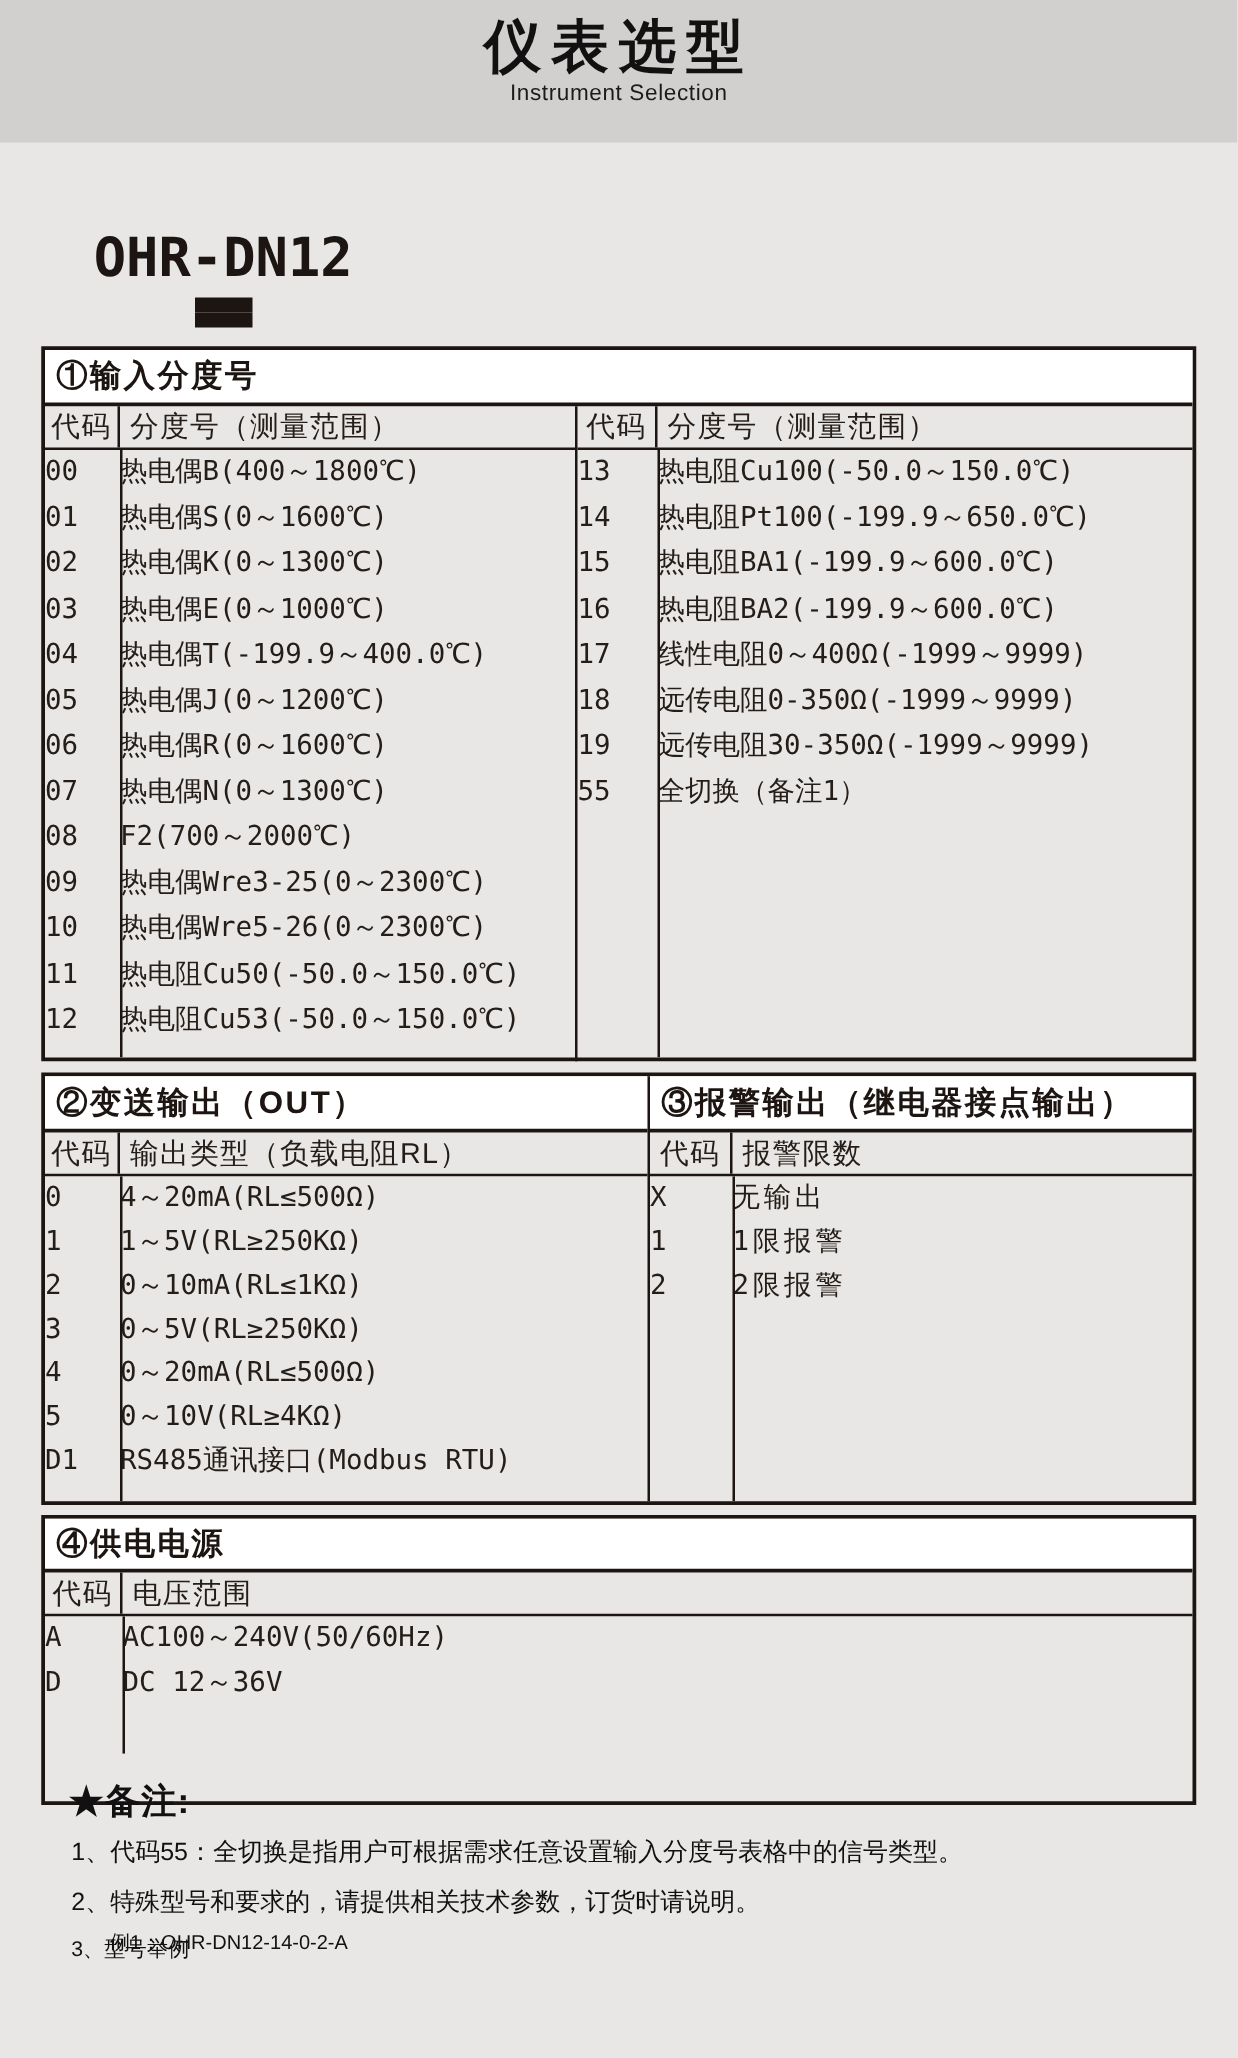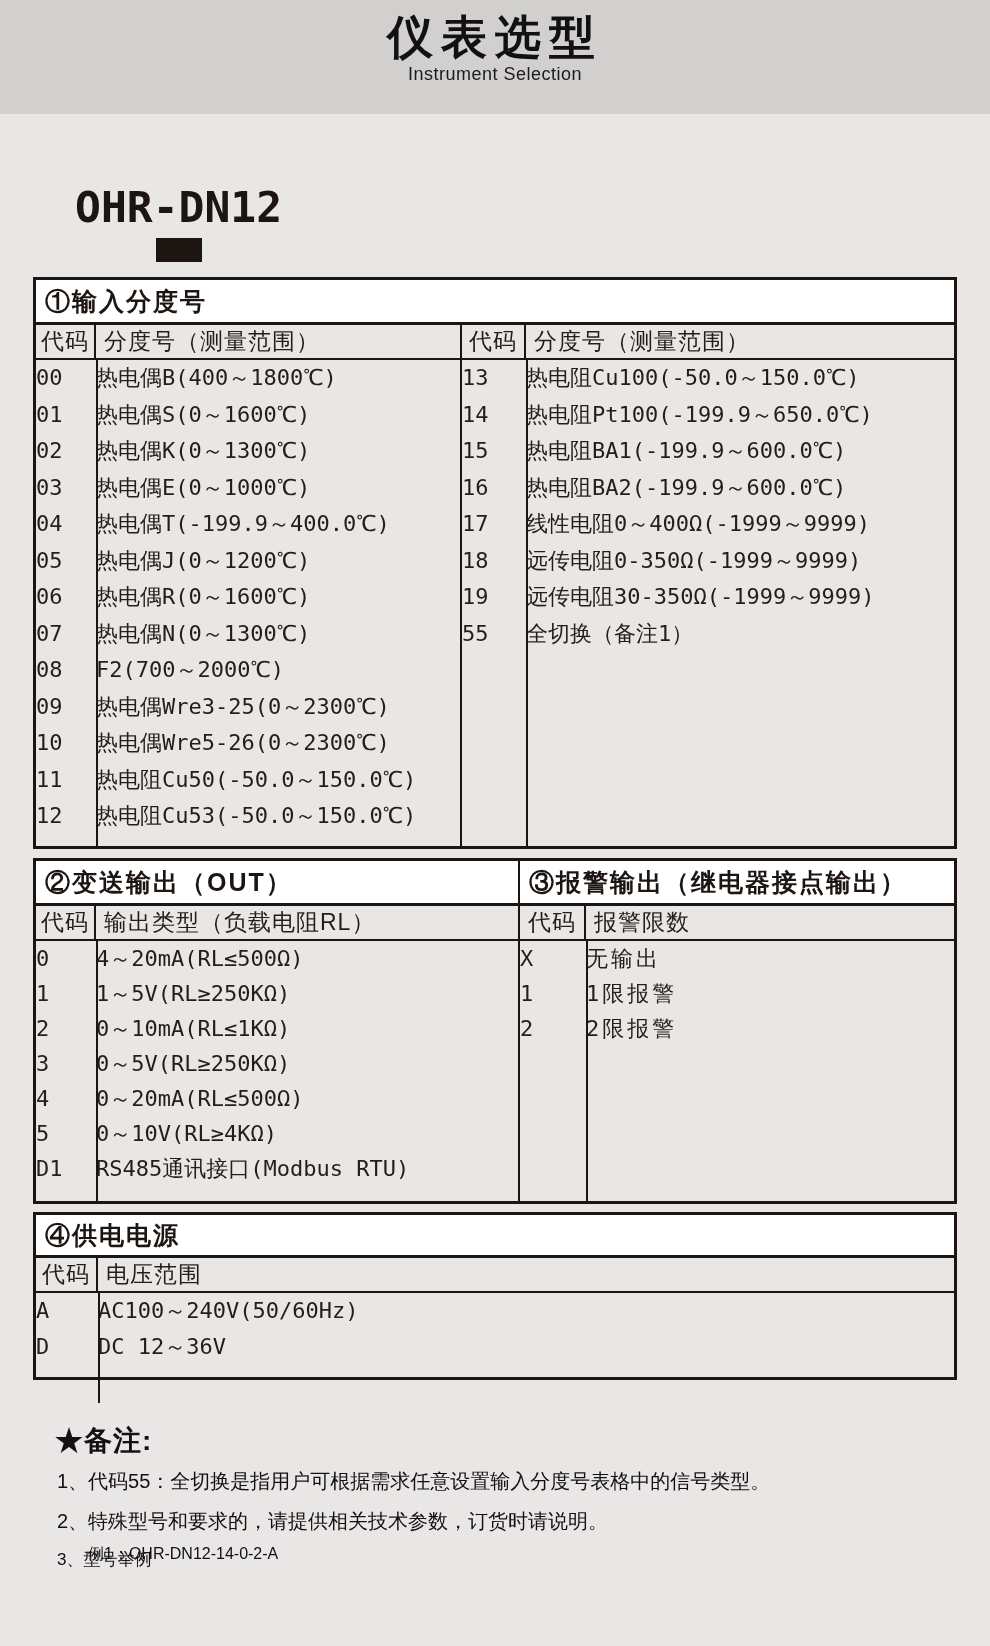--- a/index.html
+++ b/index.html
@@ -54,21 +54,21 @@
   #sec3{flex:1;border-left:2px solid #1c1512;}
   #t23 .tb{height:260px;}
   #t23 .row{height:35px;line-height:35px;font-size:22px;}
   #sec2 .hc,#sec2 .row .c{width:60px;}
   #sec2 .vl{left:60px;}
   #sec3 .hc,#sec3 .row .c{width:66px;}
   #sec3 .vl{left:66px;}
   #sec3 .row .d{letter-spacing:3px;}
 
   
-  #t4{top:1212px;height:168px;}
+  #t4{top:1212px;height:232px;}
   #t4 .ttl{height:40px;line-height:40px;}
   #t4 .hc,#t4 .row .c{width:62px;}
   #t4 .vl{left:62px;}
   #t4 .tb{height:110px;}
   #t4 .row{height:36px;line-height:36px;font-size:22px;}
 
   
   .note{position:absolute;color:#121010;white-space:nowrap;}
   #note-h{top:1422px;left:55px;font-size:28px;font-weight:bold;letter-spacing:1px;}
   #note-1{top:1468px;left:57px;font-size:20px;}

